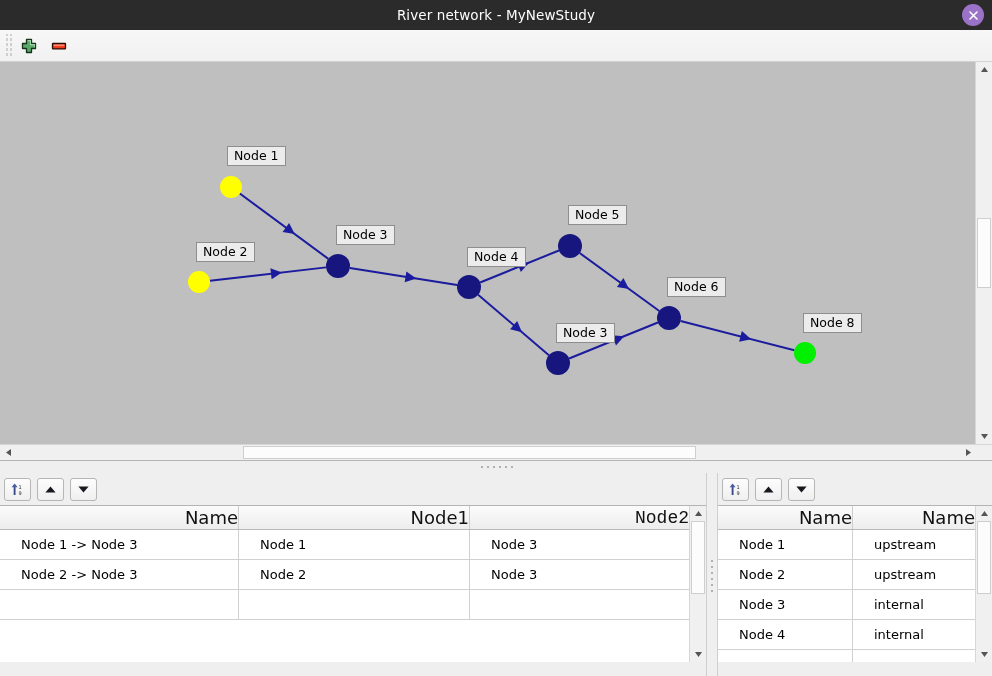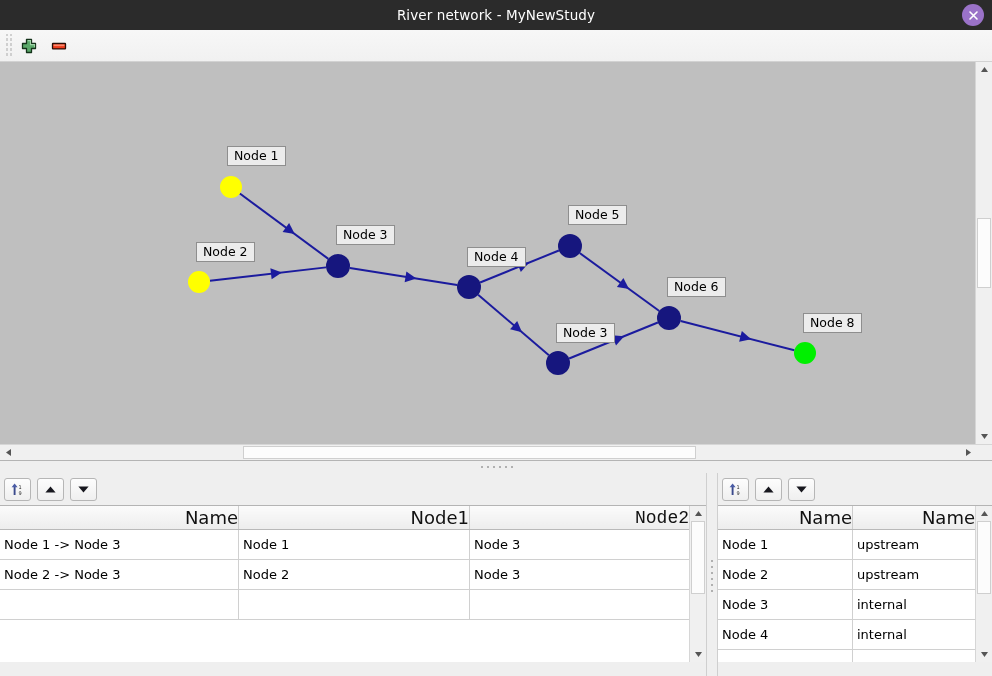--- a/index.html
+++ b/index.html
@@ -173,21 +173,21 @@
     height:23px;
     text-align:right;
     color:#111;
     padding:0;
   }
   table.grid th:last-child{border-right:none;}
   table.grid td{
     border-right:1px solid #d0d0d0;
     border-bottom:1px solid #d0d0d0;
     height:29px;
-    padding:0 4px;
+    padding:0 21px;
     font-size:13px;
     color:#000;
     background:#ffffff;
     overflow:hidden;white-space:nowrap;text-overflow:ellipsis;
   }
   table.grid td:last-child{border-right:none;}
   .vsplit{
     width:10px;min-width:10px;
     background:#efefef;
     display:flex;align-items:center;justify-content:center;

